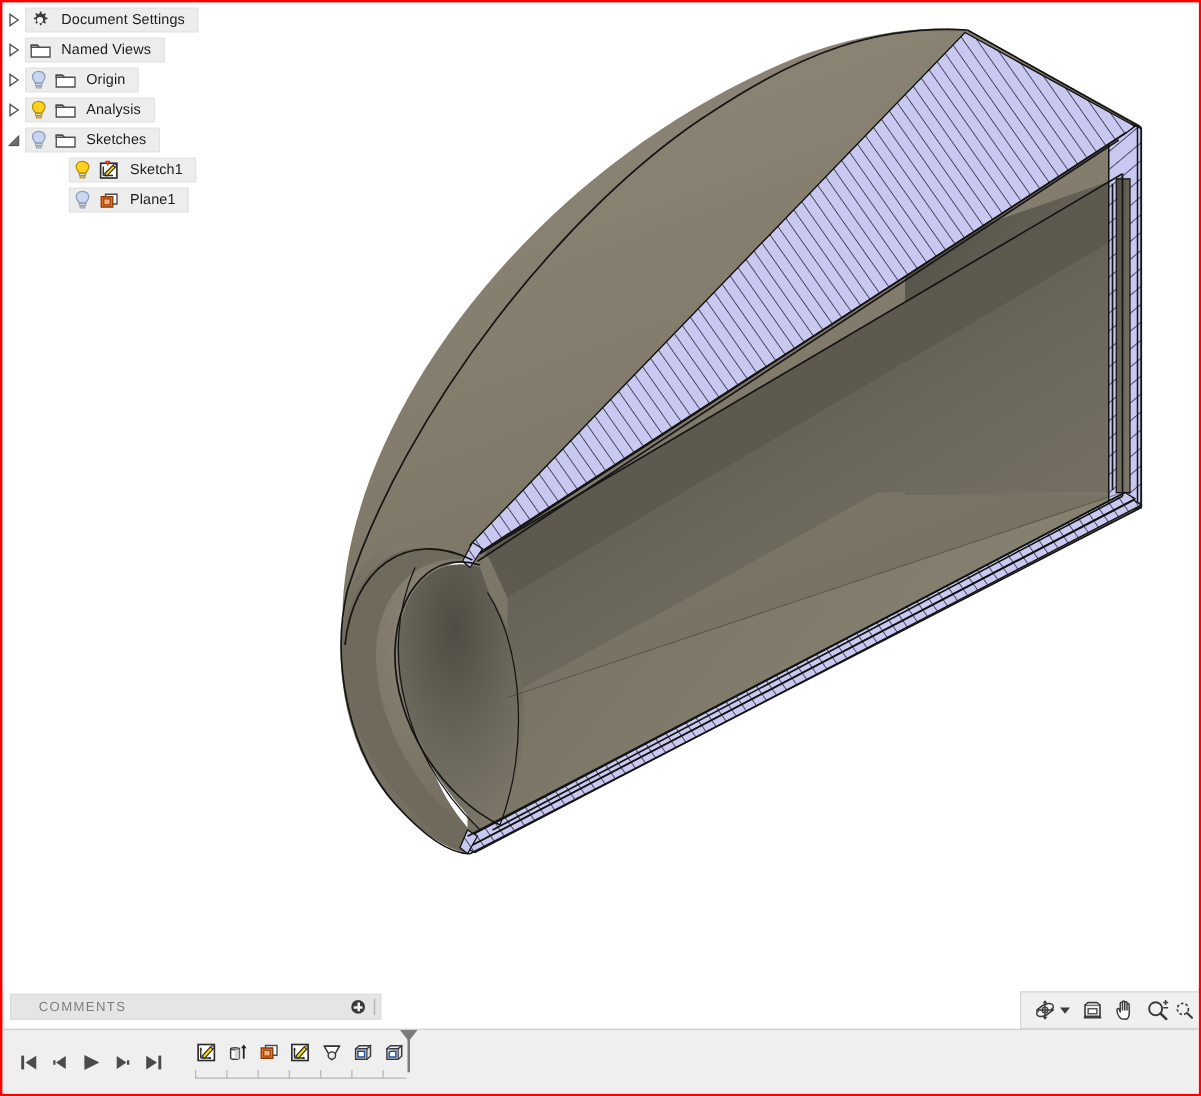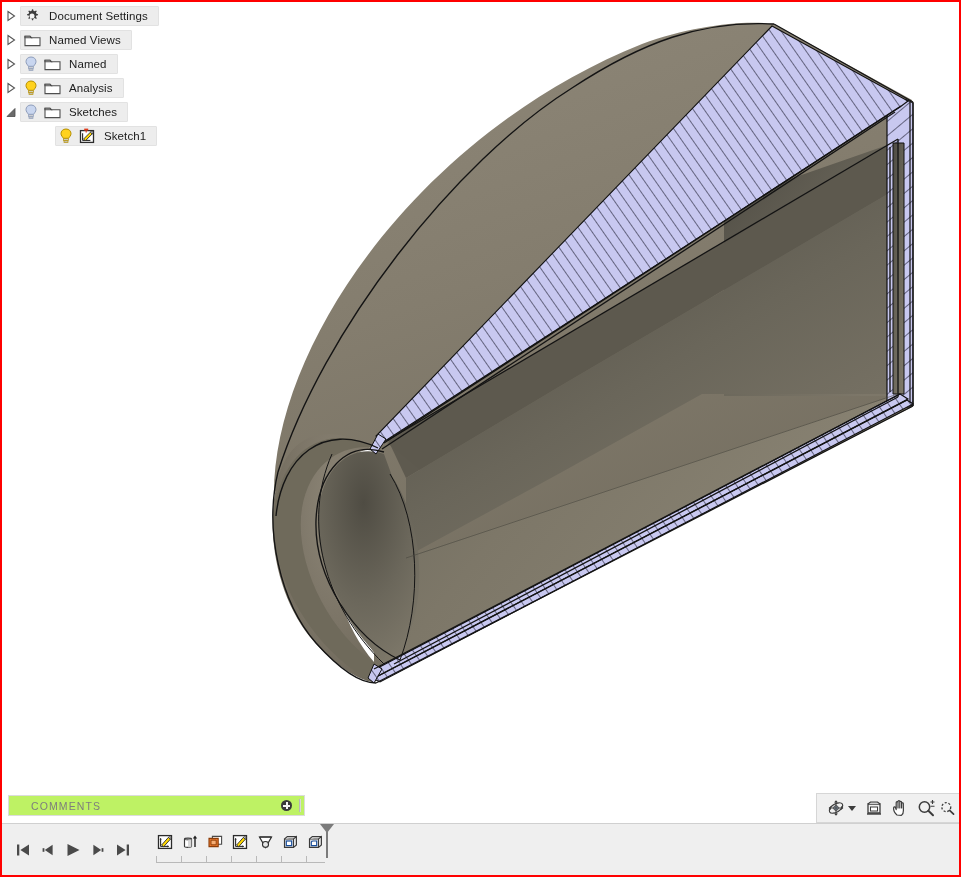--- a/index.html
+++ b/index.html
@@ -67,21 +67,21 @@
     width: 22px; min-width: 22px;
     display: flex; align-items: center; justify-content: center;
   }
   .tree-label { padding-left: 6px; padding-right: 2px; letter-spacing: .1px; }
 
   
   #comments-bar {
     position: absolute;
     left: 6px; top: 793px;
     width: 297px; height: 21px;
-    background: #bef264;
+    background: #e5e5e5;
     border: 1px solid #dcdcdc;
     display: flex; align-items: center;
     z-index: 25;
   }
   #comments-label {
     font-size: 10.5px; letter-spacing: 1.1px;
     color: #7d7d7d; margin-left: 22px; flex: 1;
   }
   .plus-circle {
     width: 11px; height: 11px; border-radius: 50%;
@@ -379,21 +379,21 @@
               <rect x="4.4" y="10.8" width="5.2" height="1.6" fill="#d8d8d8" stroke="#8e9dbb" stroke-width="0.7"></rect>
               <rect x="5" y="12.8" width="4" height="1.6" fill="#c8c8c8" stroke="#8e9dbb" stroke-width="0.7"></rect>
             </svg>
           </div>
           <div class="icon-cell">
             <svg width="17" height="14" viewBox="0 0 17 14">
               <path d="M1 3.2 L6 3.2 L7.4 4.8 L16 4.8 L16 12.6 L1 12.6 Z" fill="#ffffff" stroke="#4f4f4f" stroke-width="1.1"></path>
               <path d="M1 3.2 L6 3.2 L7.4 4.8 L1 4.8 Z" fill="#ececec" stroke="#4f4f4f" stroke-width="1.1"></path>
             </svg>
           </div>
-          <span class="tree-label">Named</span>
+          <span class="tree-label">Origin</span>
         </div>
       </div>
       <div class="tree-row">
         <div style="width: 0px; min-width: 0px;"></div>
         <div class="arrow-cell">
           <svg width="12" height="12" viewBox="0 0 12 12">
             <path d="M3 1.5 L9.5 6 L3 10.5 Z" fill="#ffffff" stroke="#555" stroke-width="1.1"></path>
           </svg>
         </div>
         <div class="rowbg">
@@ -453,20 +453,41 @@
               <rect x="1.5" y="2.6" width="13" height="11.8" fill="#ffffff" stroke="#2b2b2b" stroke-width="1.3"></rect>
               <path d="M3.6 12.4 L3.6 5.2" stroke="#2b2b2b" stroke-width="1.1"></path>
               <path d="M3.6 12.4 L11.4 12.4" stroke="#2b2b2b" stroke-width="1.1"></path>
               <path d="M4.6 11 L11.4 4.2 L13.2 5.9 L6.4 12.8 Z" fill="#ffd800" stroke="#2b2b2b" stroke-width="0.9"></path>
               <path d="M11.4 4.2 L13.2 5.9 L14.3 4.5 L12.5 3 Z" fill="#c9c9c9" stroke="#2b2b2b" stroke-width="0.8"></path>
               <path d="M5.2 0.6 h4 v2 h-4 z" fill="#e03b1c"></path>
               <path d="M7.2 2.4 v2.2" stroke="#e03b1c" stroke-width="1.2"></path>
             </svg>
           </div>
           <span class="tree-label">Sketch1</span>
+        </div>
+      </div>
+      <div class="tree-row">
+        <div style="width: 35px; min-width: 35px;"></div>
+        <div class="arrow-cell"></div>
+        <div class="rowbg">
+          <div class="bulb-cell">
+            <svg width="14" height="16" viewBox="0 0 14 16">
+              <path d="M7 1 C3.8 1 2 3.2 2 5.6 C2 7.6 3.6 8.8 4.3 10.3 L9.7 10.3 C10.4 8.8 12 7.6 12 5.6 C12 3.2 10.2 1 7 1 Z" fill="#c9d6ef" stroke="#8e9dbb" stroke-width="1"></path>
+              <rect x="4.4" y="10.8" width="5.2" height="1.6" fill="#d8d8d8" stroke="#8e9dbb" stroke-width="0.7"></rect>
+              <rect x="5" y="12.8" width="4" height="1.6" fill="#c8c8c8" stroke="#8e9dbb" stroke-width="0.7"></rect>
+            </svg>
+          </div>
+          <div class="icon-cell">
+            <svg width="17" height="15" viewBox="0 0 17 15">
+              <path d="M5.4 2.4 L14.6 2.4 L14.6 10.2 L5.4 10.2 Z" fill="#ffffff" stroke="#4a4a4a" stroke-width="1.1"></path>
+              <path d="M2 4.4 L11.2 4.4 L11.2 12.6 L2 12.6 Z" fill="#e8762c" stroke="#8a3c08" stroke-width="1.1"></path>
+              <path d="M4 6.2 L9.2 6.2 L9.2 10.8 L4 10.8 Z" fill="#f6ad74" stroke="#8a3c08" stroke-width="0.9"></path>
+            </svg>
+          </div>
+          <span class="tree-label">Plane1</span>
         </div>
       </div>
     </div>
 
   <div id="comments-bar">
     <span id="comments-label">COMMENTS</span>
     <span class="plus-circle"></span>
     <span class="grip"></span>
   </div>
 

